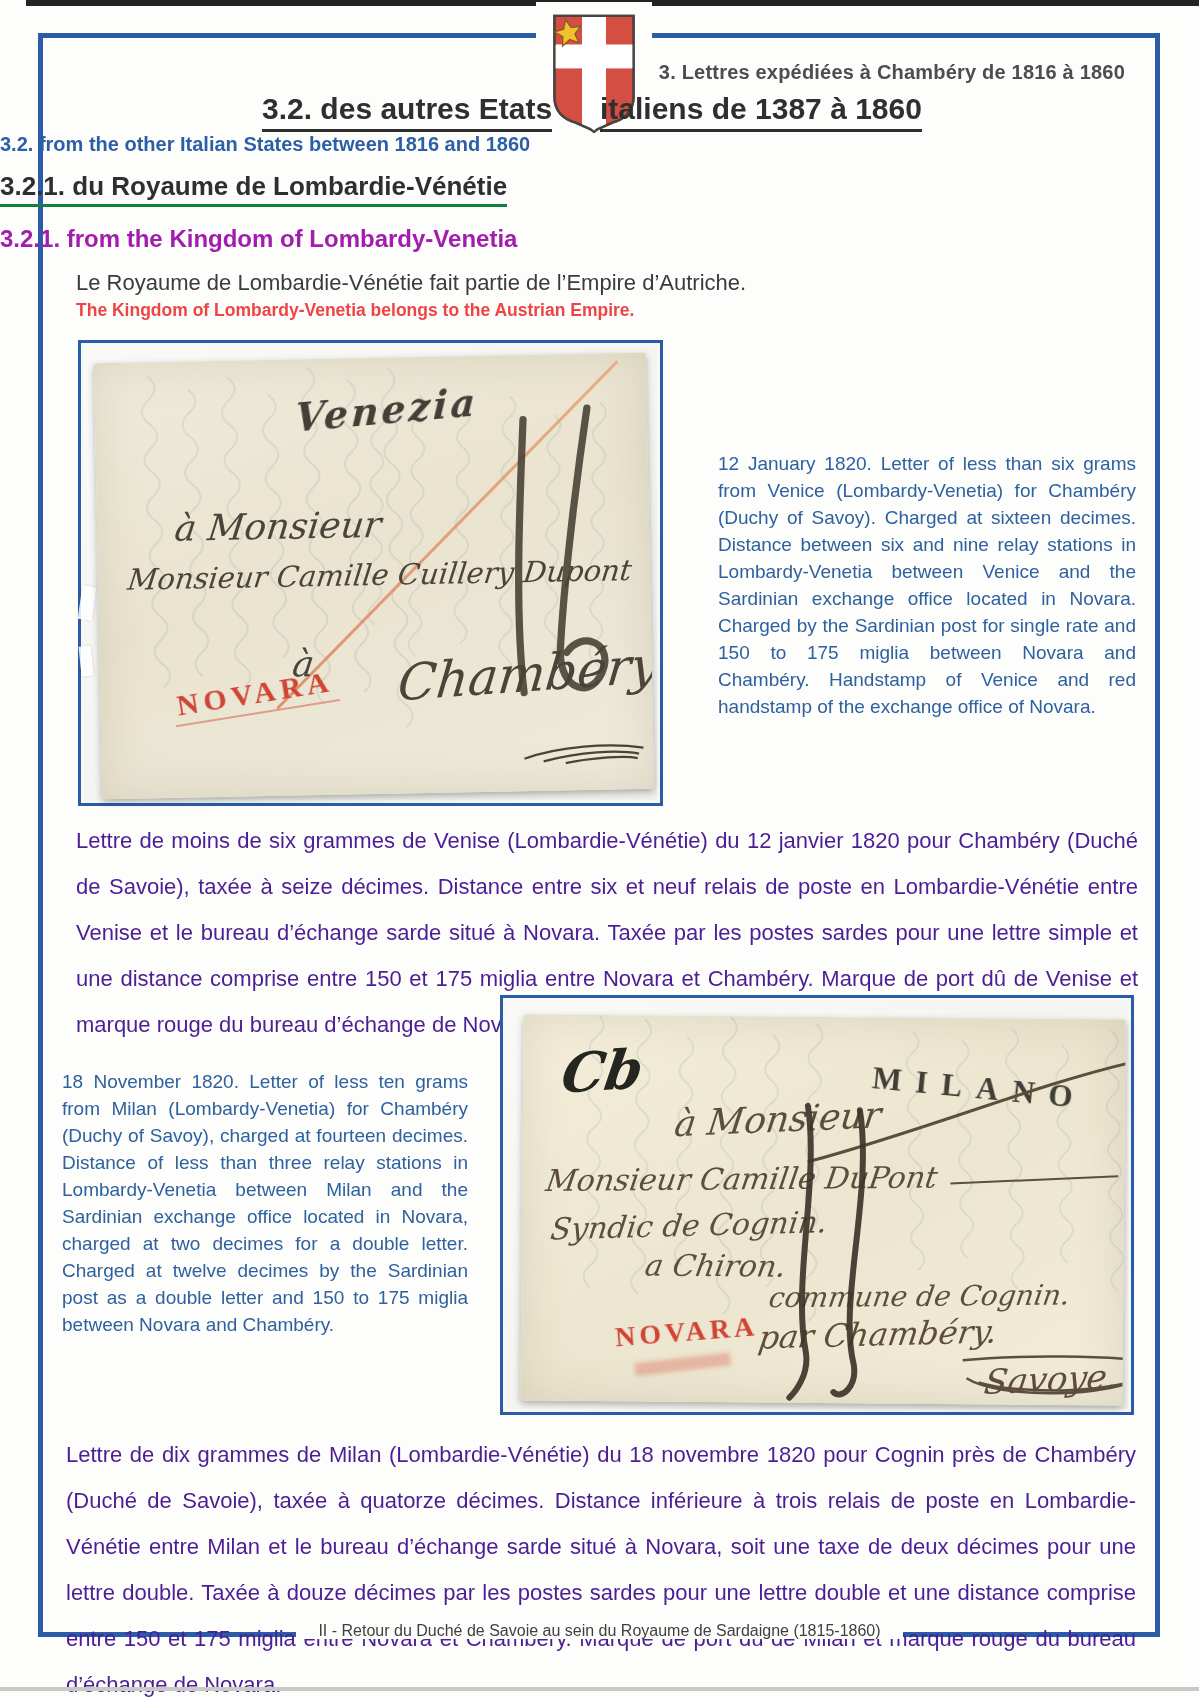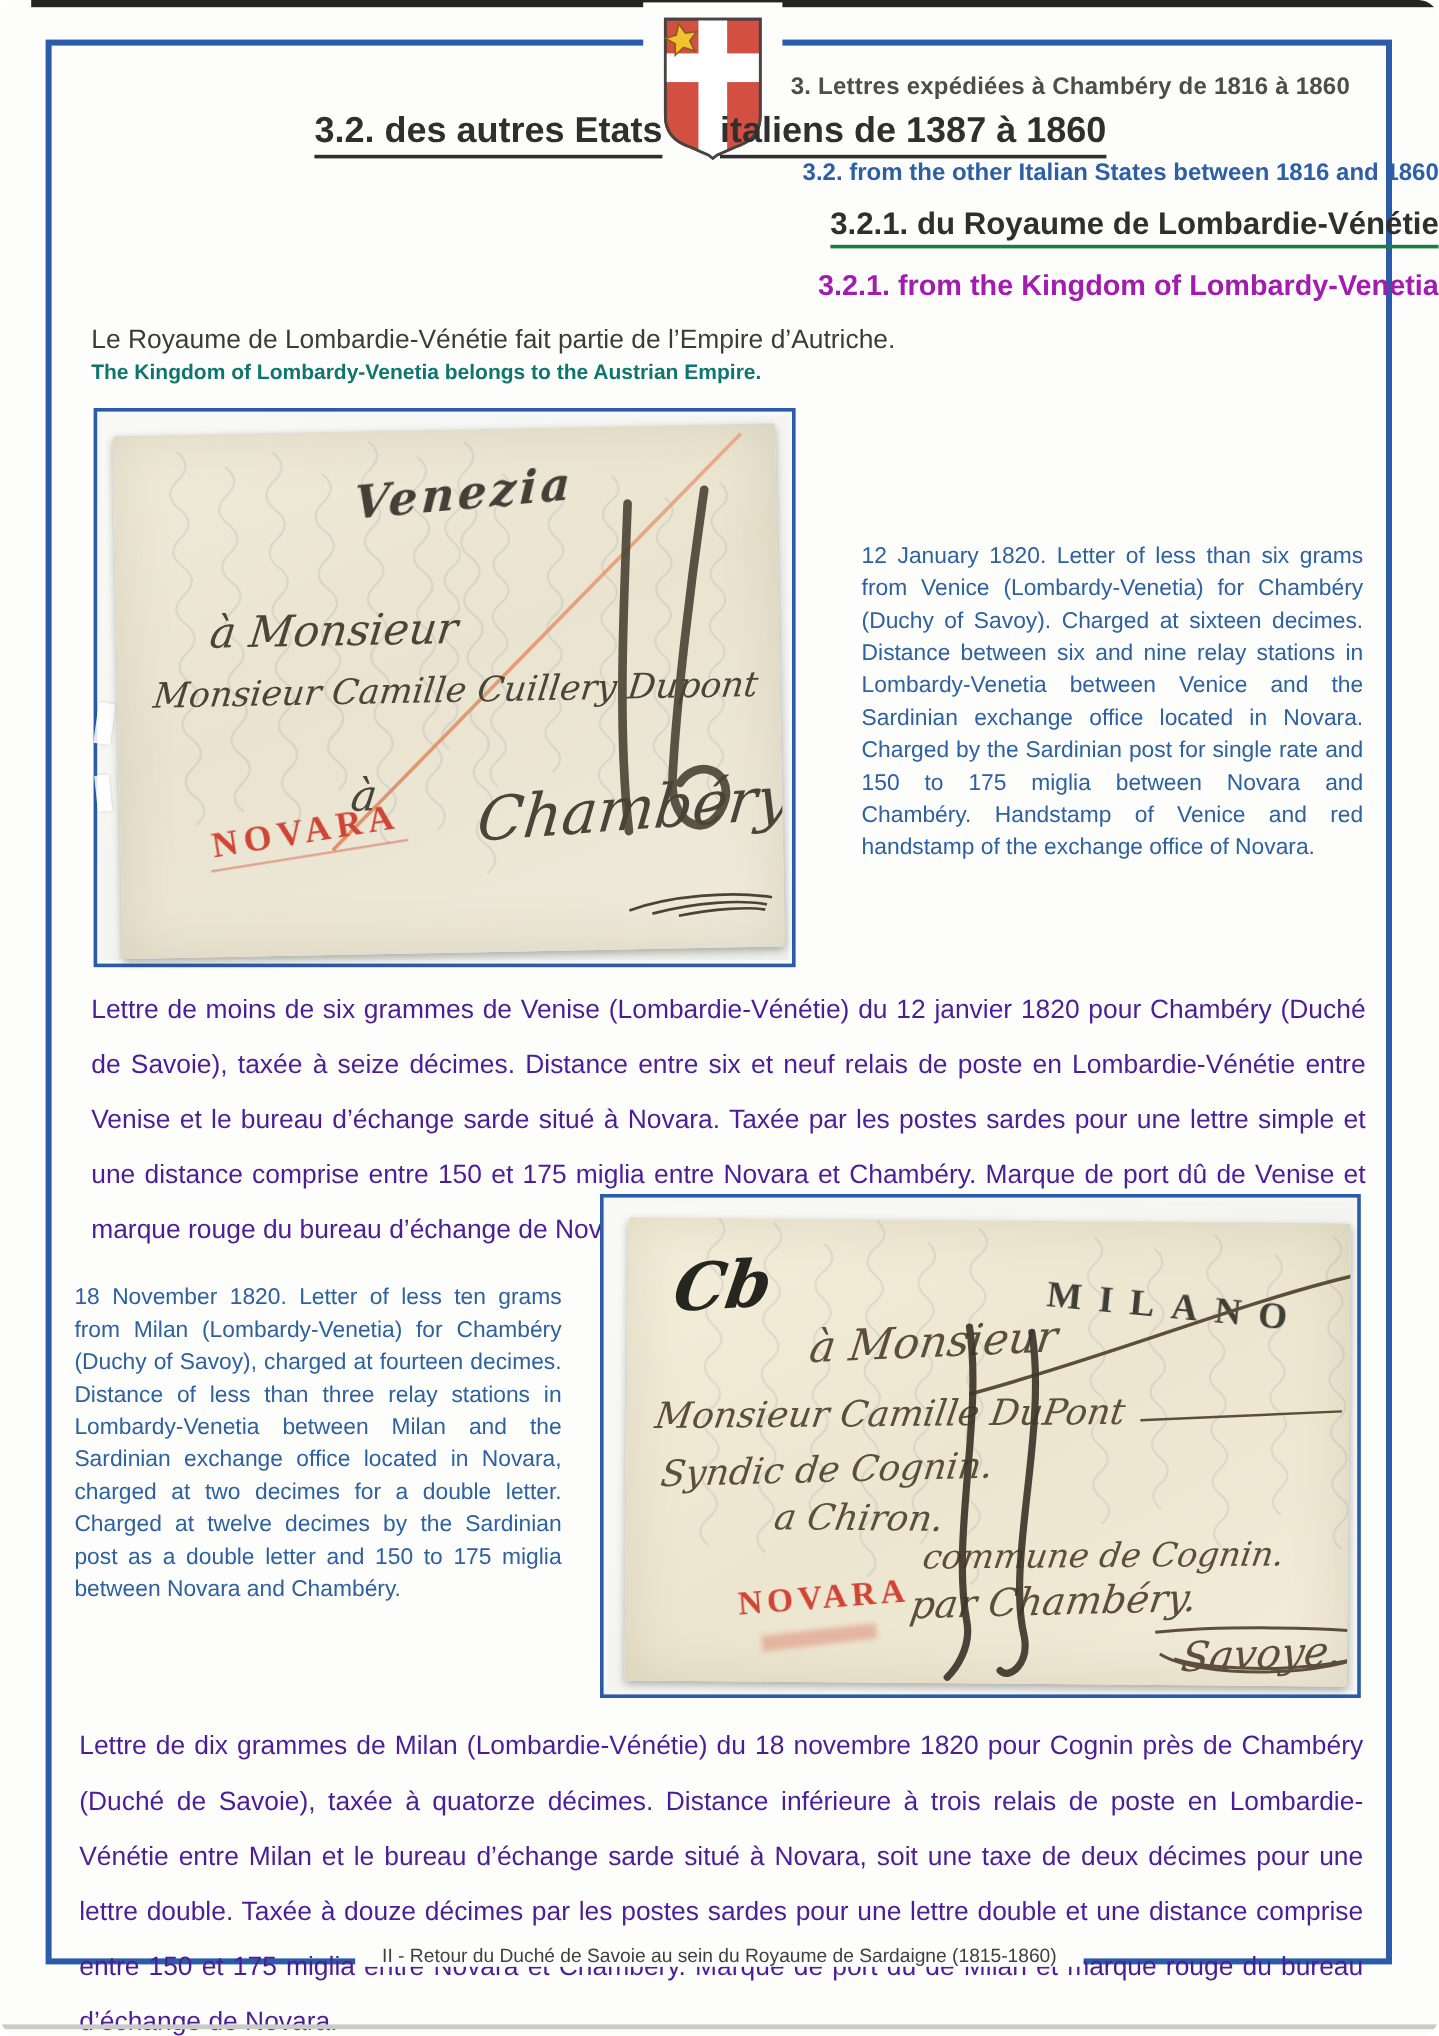--- a/index.html
+++ b/index.html
@@ -1,35 +1,35 @@
 <!DOCTYPE html>
 <html><head>
 <meta charset="utf-8">
 <style>
   html,body{margin:0;padding:0;background:#ffffff;}
   #page{position:relative;width:1199px;height:1697px;background:#fdfdfc;overflow:hidden;
-        font-family:"Liberation Sans",sans-serif;color:#3b3b3b;border-radius:17px;}
+        font-family:"Liberation Sans",sans-serif;color:#3b3b3b;}
   .abs{position:absolute;}
   
   .scan-top{left:26px;top:0;width:1173px;height:6px;background:#242424;}
   .scan-bottom{left:0;top:1687px;width:1199px;height:4px;background:#c9c9c7;}
   
   .frame{left:38px;top:33px;width:1122px;height:1604px;border:5px solid #2b5ca9;box-sizing:border-box;}
   .crest-halo{left:536px;top:2px;width:116px;height:136px;background:#fdfdfc;}
   .crest{left:548px;top:12px;width:92px;height:122px;}
   .hdr-right{top:61px;right:74px;font-size:20px;font-weight:bold;color:#4d4d4d;letter-spacing:.2px;}
   .title-fr{top:92px;font-size:30px;font-weight:bold;color:#2f2f2f;border-bottom:3px solid #2f2f2f;padding-bottom:3px;white-space:nowrap;}
   .title-fr.l{left:262px;} .title-fr.r{left:600px;}
-  .center-line{left:0;width:1199px;text-align:right;}
+  .center-line{left:0;width:1199px;text-align:left;}
   .title-en{top:133px;font-size:20px;font-weight:bold;color:#2d5fa7;}
   .sec-fr{top:171px;font-size:26px;font-weight:bold;color:#2f2f2f;}
   .sec-fr span{border-bottom:3px solid #15803d;padding-bottom:3px;}
   .sec-en{top:225px;font-size:24px;font-weight:bold;color:#a21caf;}
   .intro-fr{left:76px;top:270px;font-size:22px;color:#3b3b3b;text-align:center;}
-  .intro-en{left:76px;top:300px;font-size:17.5px;font-weight:bold;color:#0f766e;}
+  .intro-en{left:76px;top:300px;font-size:17.5px;font-weight:bold;color:#ef4444;}
   
   .figure{border:3px solid #2b5ca9;background:#f7f7f4;box-sizing:border-box;}
   .fig1{left:78px;top:340px;width:585px;height:466px;}
   .fig2{left:500px;top:995px;width:634px;height:420px;}
   .photo{position:absolute;inset:3px;background:linear-gradient(145deg,#f9f9f7,#efefec);}
   .paper{position:absolute;overflow:hidden;border-radius:3px;
          background:linear-gradient(160deg,#f0ebda 0%,#e9e3cf 45%,#efeadb 100%);
          box-shadow:0 3px 7px rgba(40,40,30,.35), inset 0 0 46px rgba(120,110,80,.18);}
   .paper1{left:14px;top:12px;width:552px;height:436px;transform:rotate(-1.1deg);}
   .paper2{left:16px;top:16px;width:602px;height:386px;transform:rotate(.5deg);

